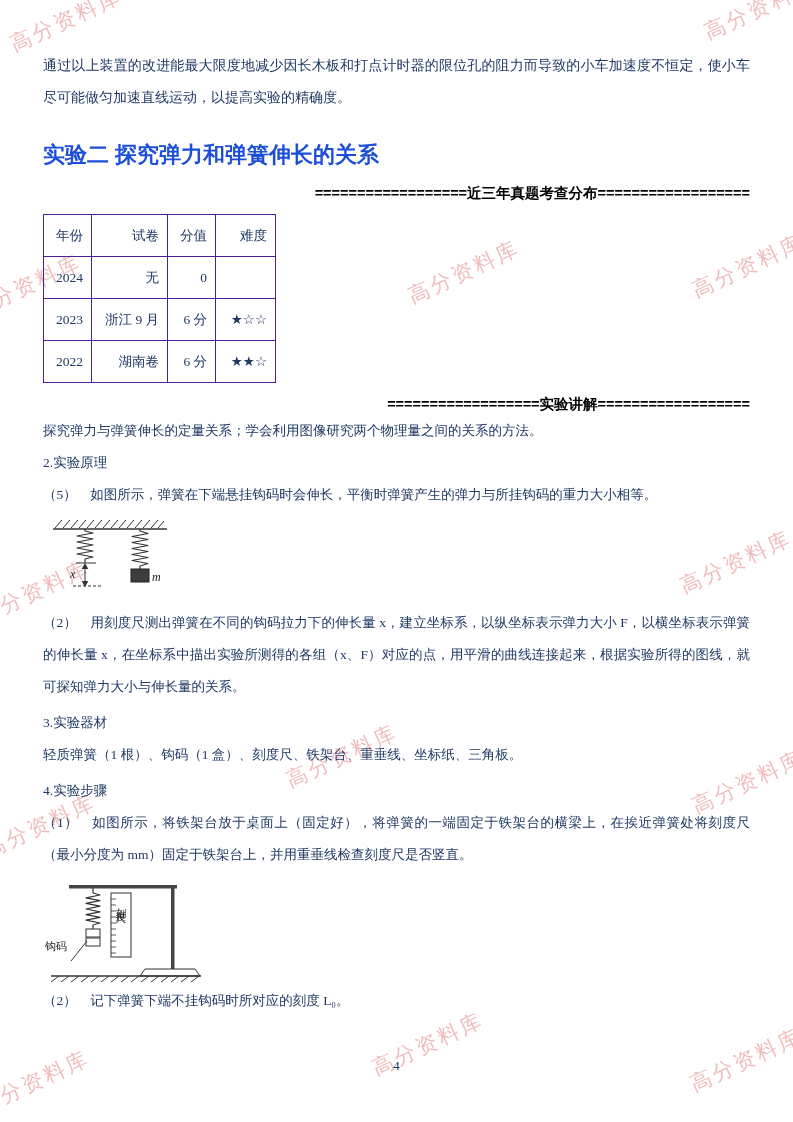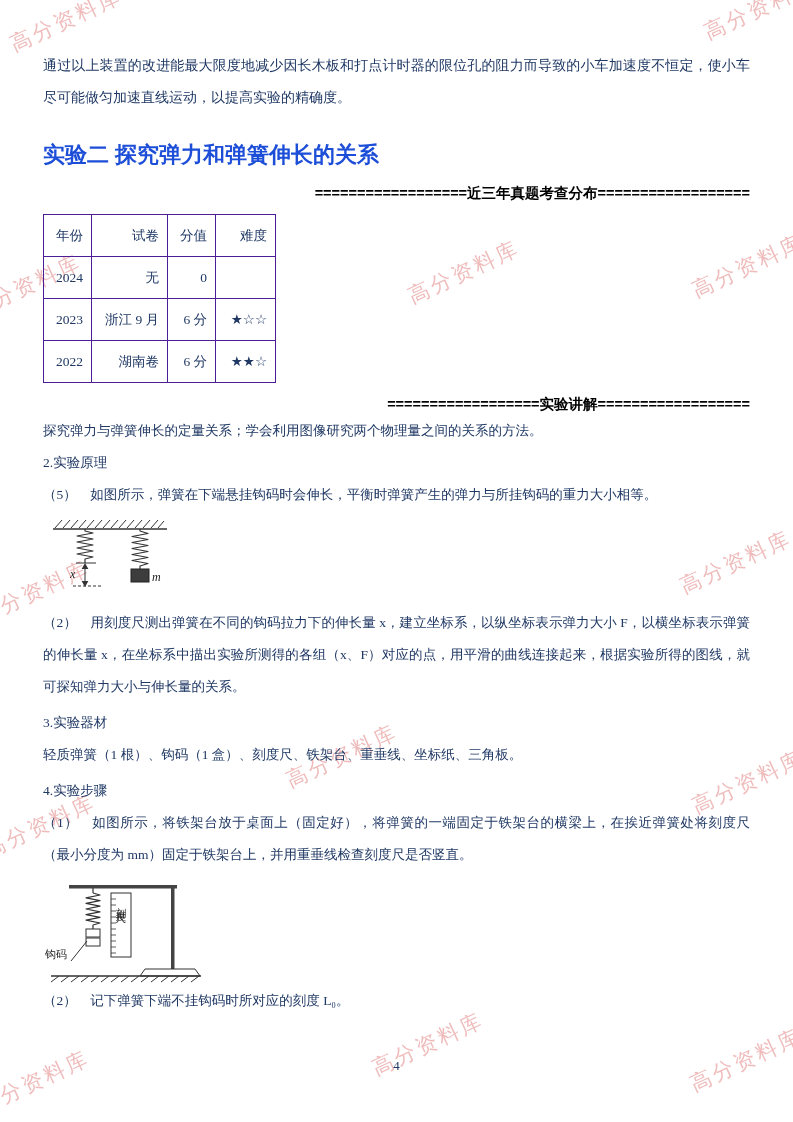--- a/index.html
+++ b/index.html
@@ -81,21 +81,21 @@
     font-family: "Liberation Serif", "DejaVu Serif", serif;
   }
   .x-label { left: 25px; top: 53px; font-style: italic; font-size: 12px; }
   .m-label { left: 107px; top: 56px; font-style: italic; font-size: 12px; }
   .ruler-label {
     left: 70px; top: 22px;
     writing-mode: vertical-rl;
     letter-spacing: 3px;
     font-size: 10.5px;
   }
-  .weights-label { left: 0px; top: 72px; font-size: 11px; }
+  .weights-label { left: 0px; top: 64px; font-size: 11px; }
   .page-number {
     position: absolute;
     left: 0; right: 0;
     top: 1058px;
     text-align: center;
     font-size: 13px;
     color: #1f3864;
     font-family: "Liberation Serif", "DejaVu Serif", serif;
   }
 </style>

